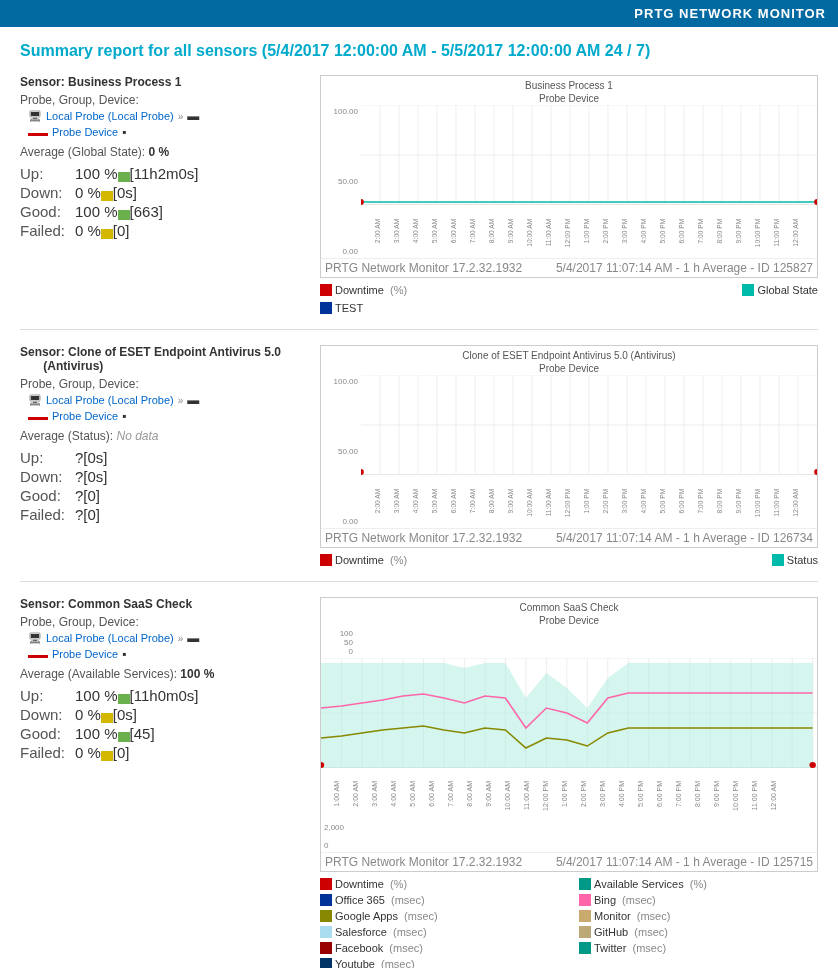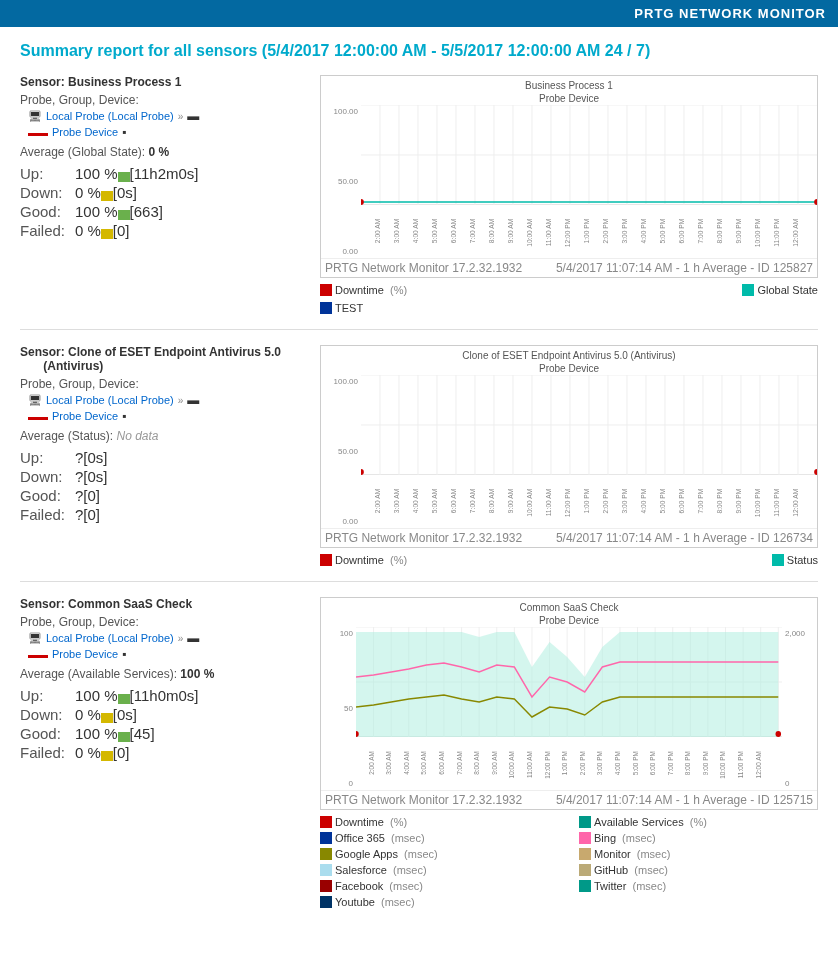--- a/index.html
+++ b/index.html
@@ -521,21 +521,21 @@
           <span class="stat-val">[0]</span>
         </div>
       </div>
     </div>
     <div class="graph-col">
       <div class="graph-container">
         <div class="graph-title">
           <span>Common SaaS Check</span><br>
           <span>Probe Device</span>
         </div>
-        <div style="display:flex; position:relative;">
+        <div style="display:flex; position:relative;flex-direction:column;">
           <div style="width:35px; display:flex; flex-direction:column; justify-content:space-between; align-items:flex-end; padding: 2px 3px; font-size:8px; color:#888;">
             <span>100</span>
             <span>50</span>
             <span>0</span>
           </div>
           <div style="flex:1; position:relative;">
             <svg width="100%" height="110px" viewBox="0 0 460 110" preserveAspectRatio="none">
 
               <rect x="0" y="0" width="460" height="110" fill="#fff"></rect>
 

